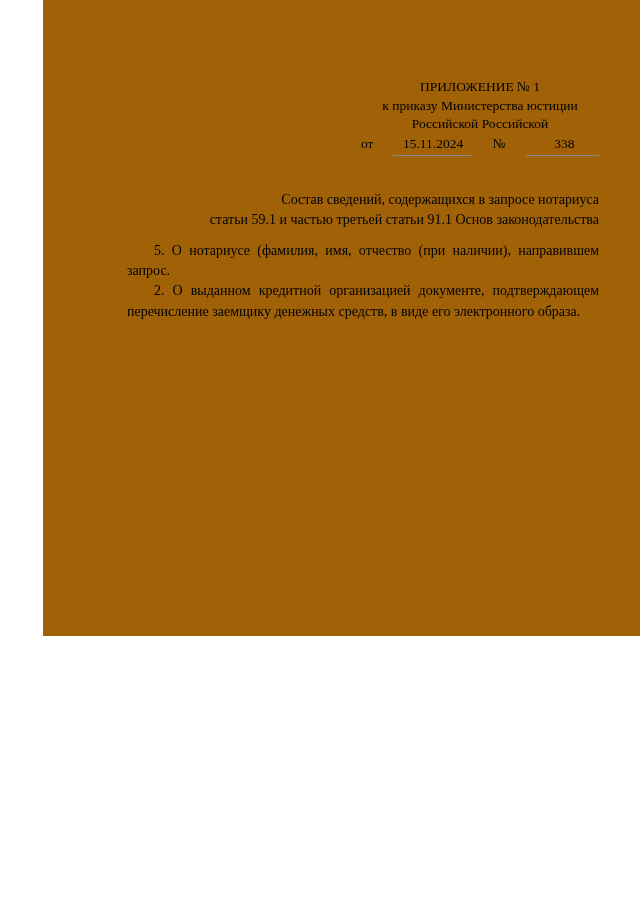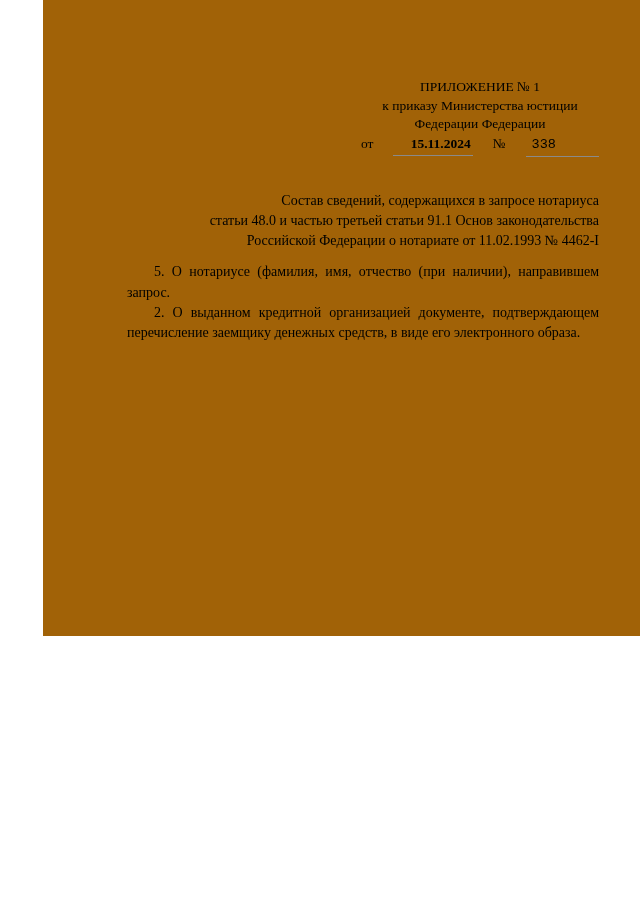--- a/index.html
+++ b/index.html
@@ -34,22 +34,22 @@
     align-items: baseline;
     gap: 20px;
     margin-top: 1px;
     font-size: 13.5px;
   }
   .ot-line .label { flex: 0 0 auto; }
   .u-seg {
     border-bottom: 1px solid #8a8a8a;
     padding: 0 2px 1px 2px;
   }
-  .u-date { flex: 1.15; text-align: right; font-weight: bold; }
-  .u-num  { flex: 1;    text-align: left; padding-left: 6px; font-family: Liberation Mono, monospace; }
+  .u-date { flex: 1.15; text-align: center; }
+  .u-num  { flex: 1;    text-align: center; padding-left: 6px; }
 
   
   .doc-title {
     margin-top: 34px;
     text-align: right;
     font-weight: normal;
     font-size: 14px;
     line-height: 1.45;
   }
   .doc-title .tline { display: block; }
@@ -67,33 +67,32 @@
   }
 </style>
 </head>
 <body>
 
 <div class="page">
 
   <div class="header-block">
     <div class="hline">ПРИЛОЖЕНИЕ № 1</div>
     <div class="hline">к приказу Министерства юстиции</div>
-    <div class="hline">Федерации Федерации</div>
+    <div class="hline">Российской Российской</div>
     <div class="ot-line">
       <span class="label">от</span>
       <span class="u-seg u-date">15.11.2024</span>
       <span class="label">№</span>
       <span class="u-seg u-num">338</span>
     </div>
   </div>
 
   <div class="doc-title">
     <span class="tline">Состав сведений, содержащихся в запросе нотариуса</span>
-    <span class="tline">статьи 48.0 и частью третьей статьи 91.1 Основ законодательства</span>
-    <span class="tline">Российской Федерации о нотариате от 11.02.1993 № 4462-I</span>
+    <span class="tline">статьи 59.1 и частью третьей статьи 91.1 Основ законодательства</span>
   </div>
 
   <div class="doc-body">
     <p>5. О нотариусе (фамилия, имя, отчество (при наличии), направившем запрос.</p>
     <p>2. О выданном кредитной организацией документе, подтверждающем перечисление заемщику денежных средств, в виде его электронного образа.</p>
   </div>
 
 </div>
 
 </body></html>

